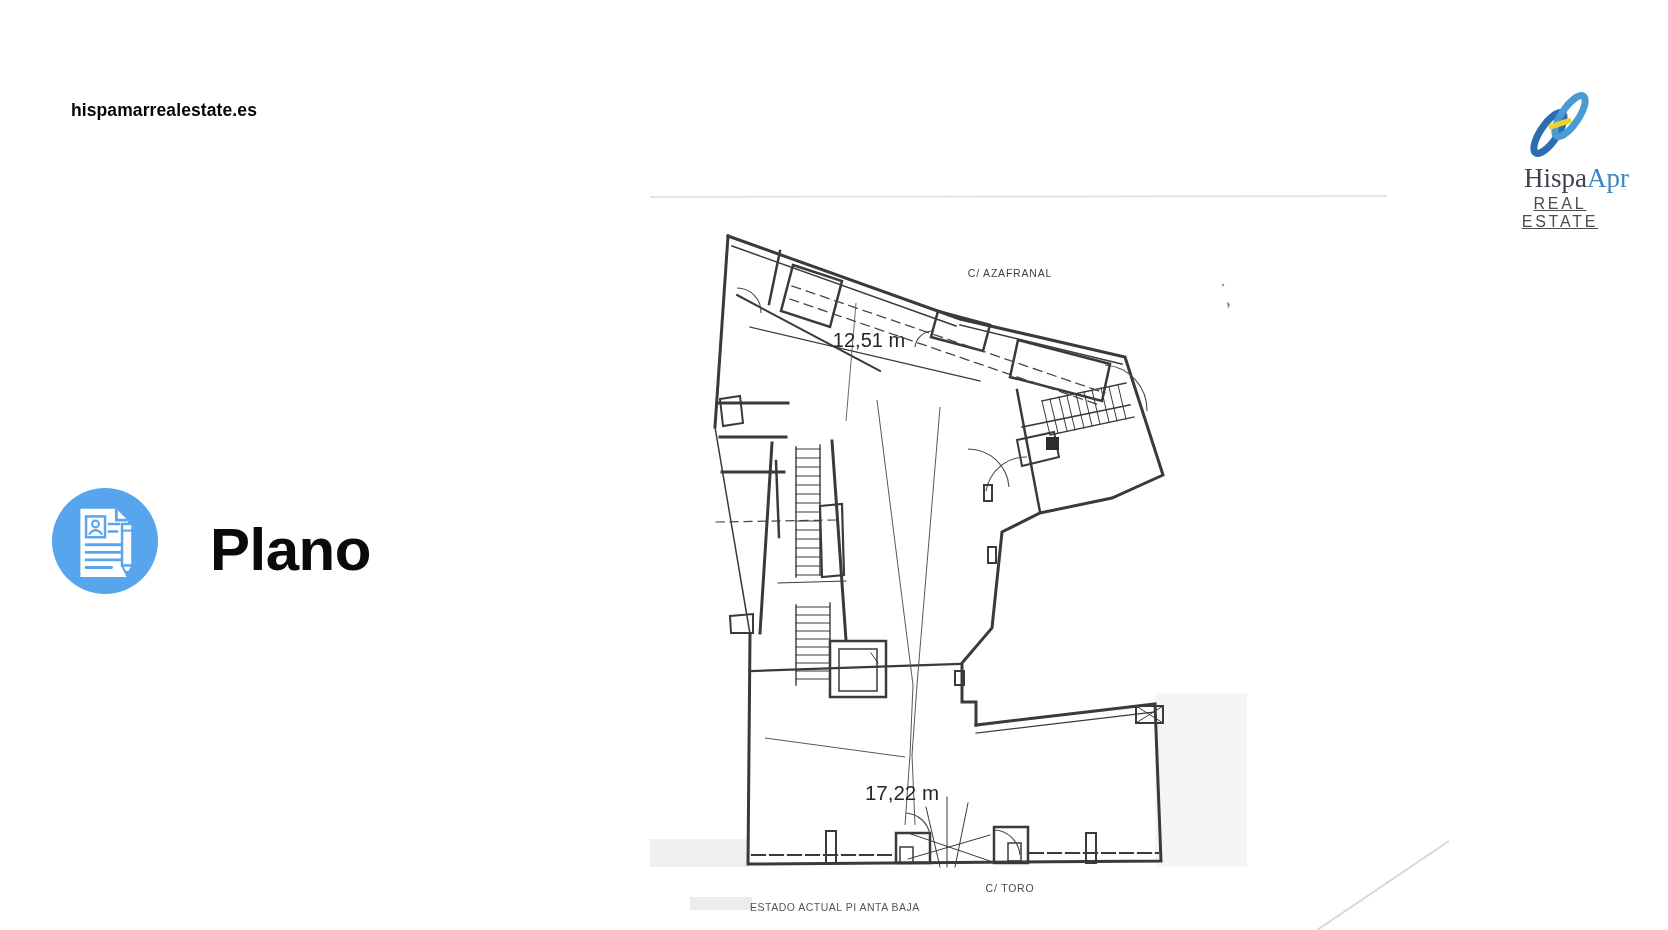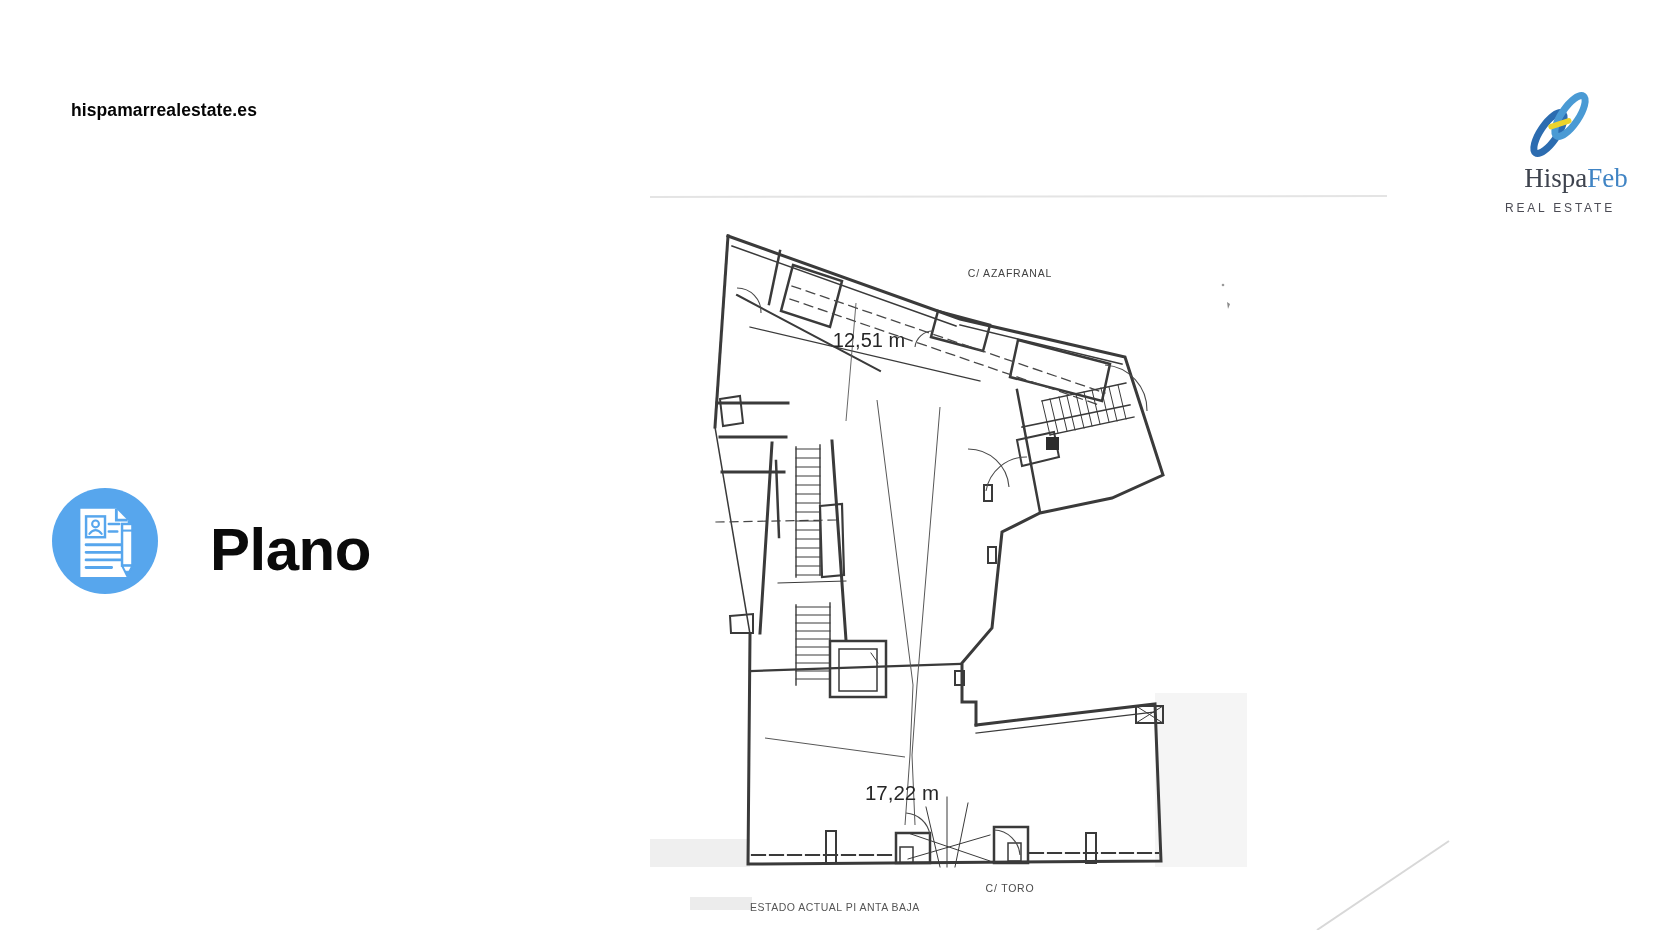--- a/index.html
+++ b/index.html
@@ -5,21 +5,21 @@
   html,body{margin:0;padding:0;background:#ffffff;}
   .slide{position:relative;width:1668px;height:930px;background:#ffffff;overflow:hidden;
          font-family:"Liberation Sans", sans-serif;}
   .site-url{position:absolute;left:71px;top:100px;font-size:17.5px;font-weight:700;color:#050505;letter-spacing:0.1px;}
   
   .logo{position:absolute;left:1492px;top:88px;width:136px;text-align:center;}
   .logo-mark{display:block;margin:0 auto;}
   .logo-name{font-family:"Liberation Serif", serif;font-size:27px;line-height:28px;margin-top:2px;}
   .logo-name .part1{color:#3e434e;margin-left:32px;}
   .logo-name .part2{color:#4084c4;}
-  .logo-tagline{font-size:12px;letter-spacing:2.8px;color:#4c4c55;margin-top:9px;font-family:"Liberation Sans", sans-serif;}
+  .logo-tagline{font-size:16px;letter-spacing:2.8px;color:#4c4c55;margin-top:3px;font-family:"Liberation Sans", sans-serif;text-decoration:underline;}
   
   .title-block{position:absolute;left:0;top:0;}
   .doc-icon{position:absolute;left:52px;top:488px;}
   .page-title{position:absolute;left:210px;top:520px;font-size:60px;line-height:60px;font-weight:700;color:#0a0a0a;letter-spacing:-0.5px;}
   
   .plan{position:absolute;left:650px;top:185px;}
   .plan text{font-family:"Liberation Sans", sans-serif;}
 </style>
 </head>
 <body>
@@ -27,21 +27,21 @@
 <div class="slide">
 
   <div class="site-url">hispamarrealestate.es</div>
 
   <div class="logo">
     <svg class="logo-mark" width="70" height="74" viewBox="0 0 70 74">
       <ellipse cx="24" cy="45" rx="8.5" ry="24" transform="rotate(34 24 45)" fill="none" stroke-width="7" stroke="#2c6cb0"></ellipse>
       <ellipse cx="45" cy="28" rx="8.5" ry="24" transform="rotate(34 45 28)" fill="none" stroke-width="7" stroke="#4a9ad4"></ellipse>
       <rect x="23" y="33" width="24" height="5.5" rx="2.7" transform="rotate(-18 35 36)" fill="#ecd32b"></rect>
     </svg>
-    <div class="logo-name"><span class="part1">Hispa</span><span class="part2">Feb</span></div>
+    <div class="logo-name"><span class="part1">Hispa</span><span class="part2">Apr</span></div>
     <div class="logo-tagline">REAL ESTATE</div>
   </div>
 
   <div class="title-block">
     <svg class="doc-icon" width="106" height="106" viewBox="0 0 112 112">
       <circle cx="56" cy="56" r="56" fill="#57a6ed"></circle>
       <path d="M30,22 h38 l12,12 v60 h-50 z" fill="#ffffff"></path>
       <path d="M68,22 v12 h12" fill="none" stroke-width="3" stroke="#57a6ed"></path>
       <g fill="none" stroke-linecap="round" stroke="#57a6ed">
         <rect x="36" y="30" width="20" height="22" stroke-width="2.6"></rect>

